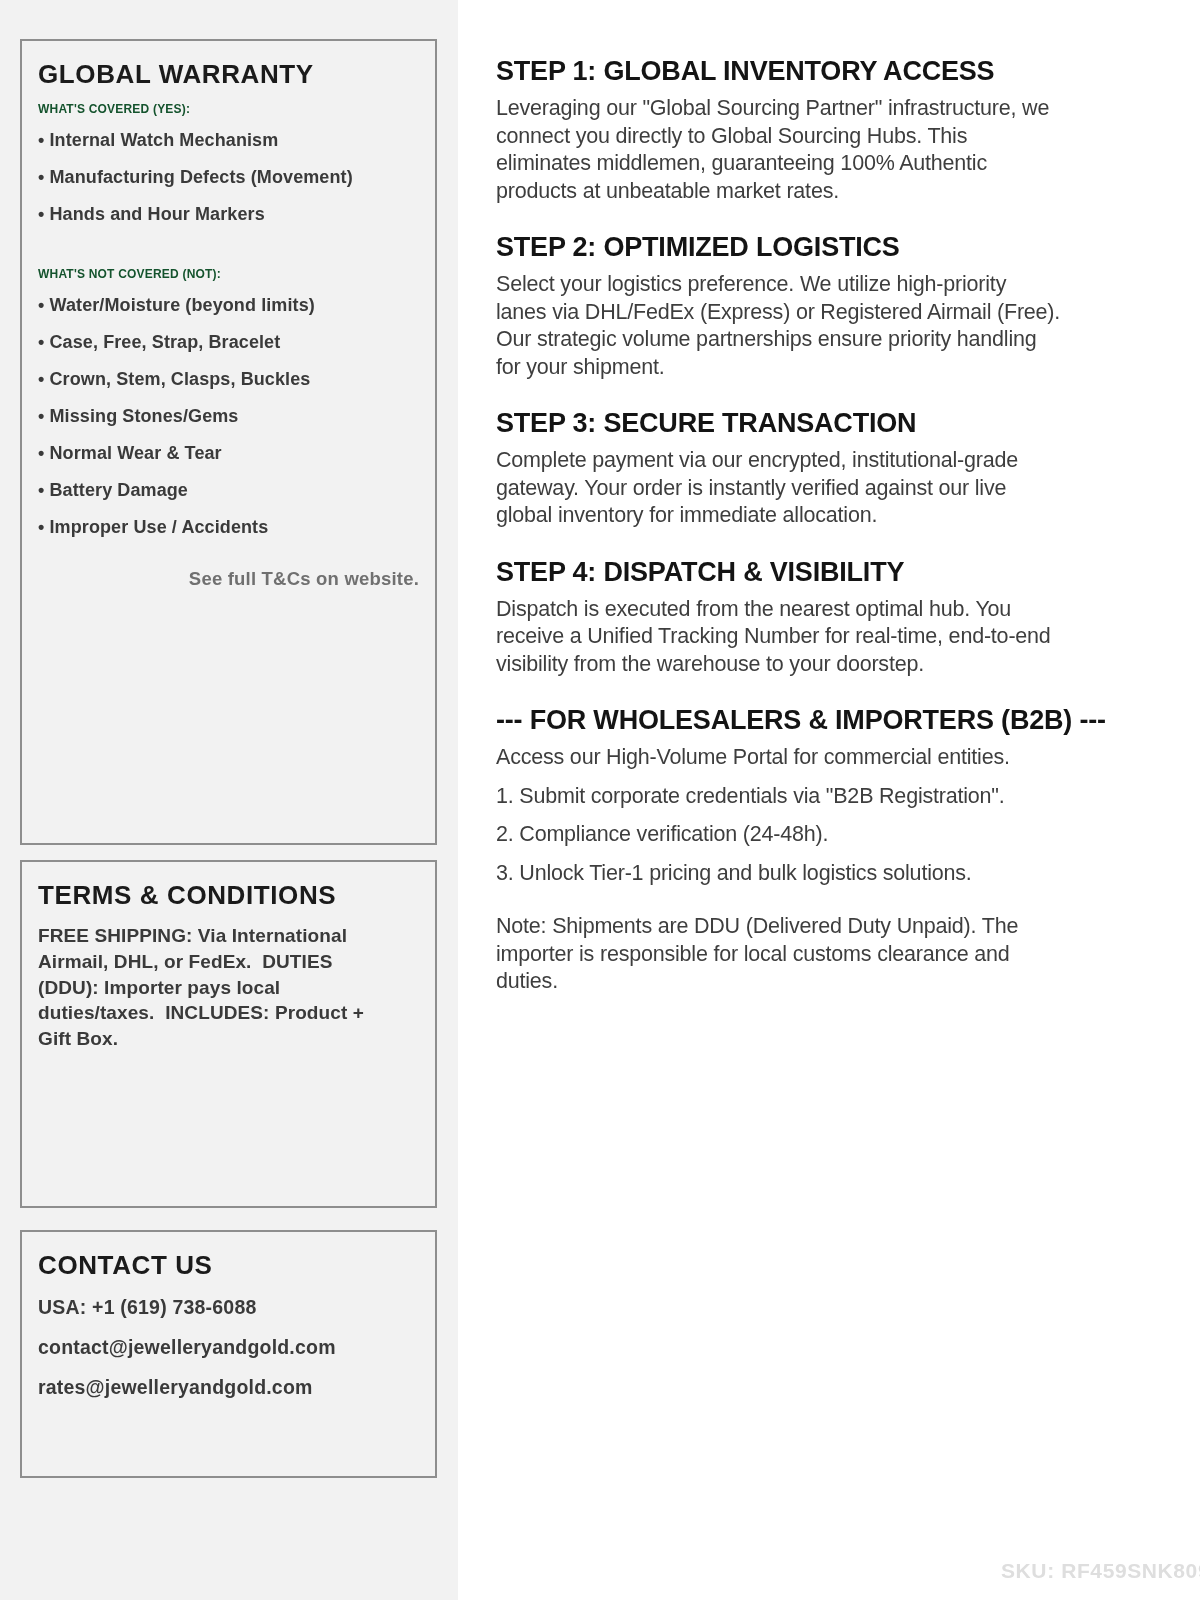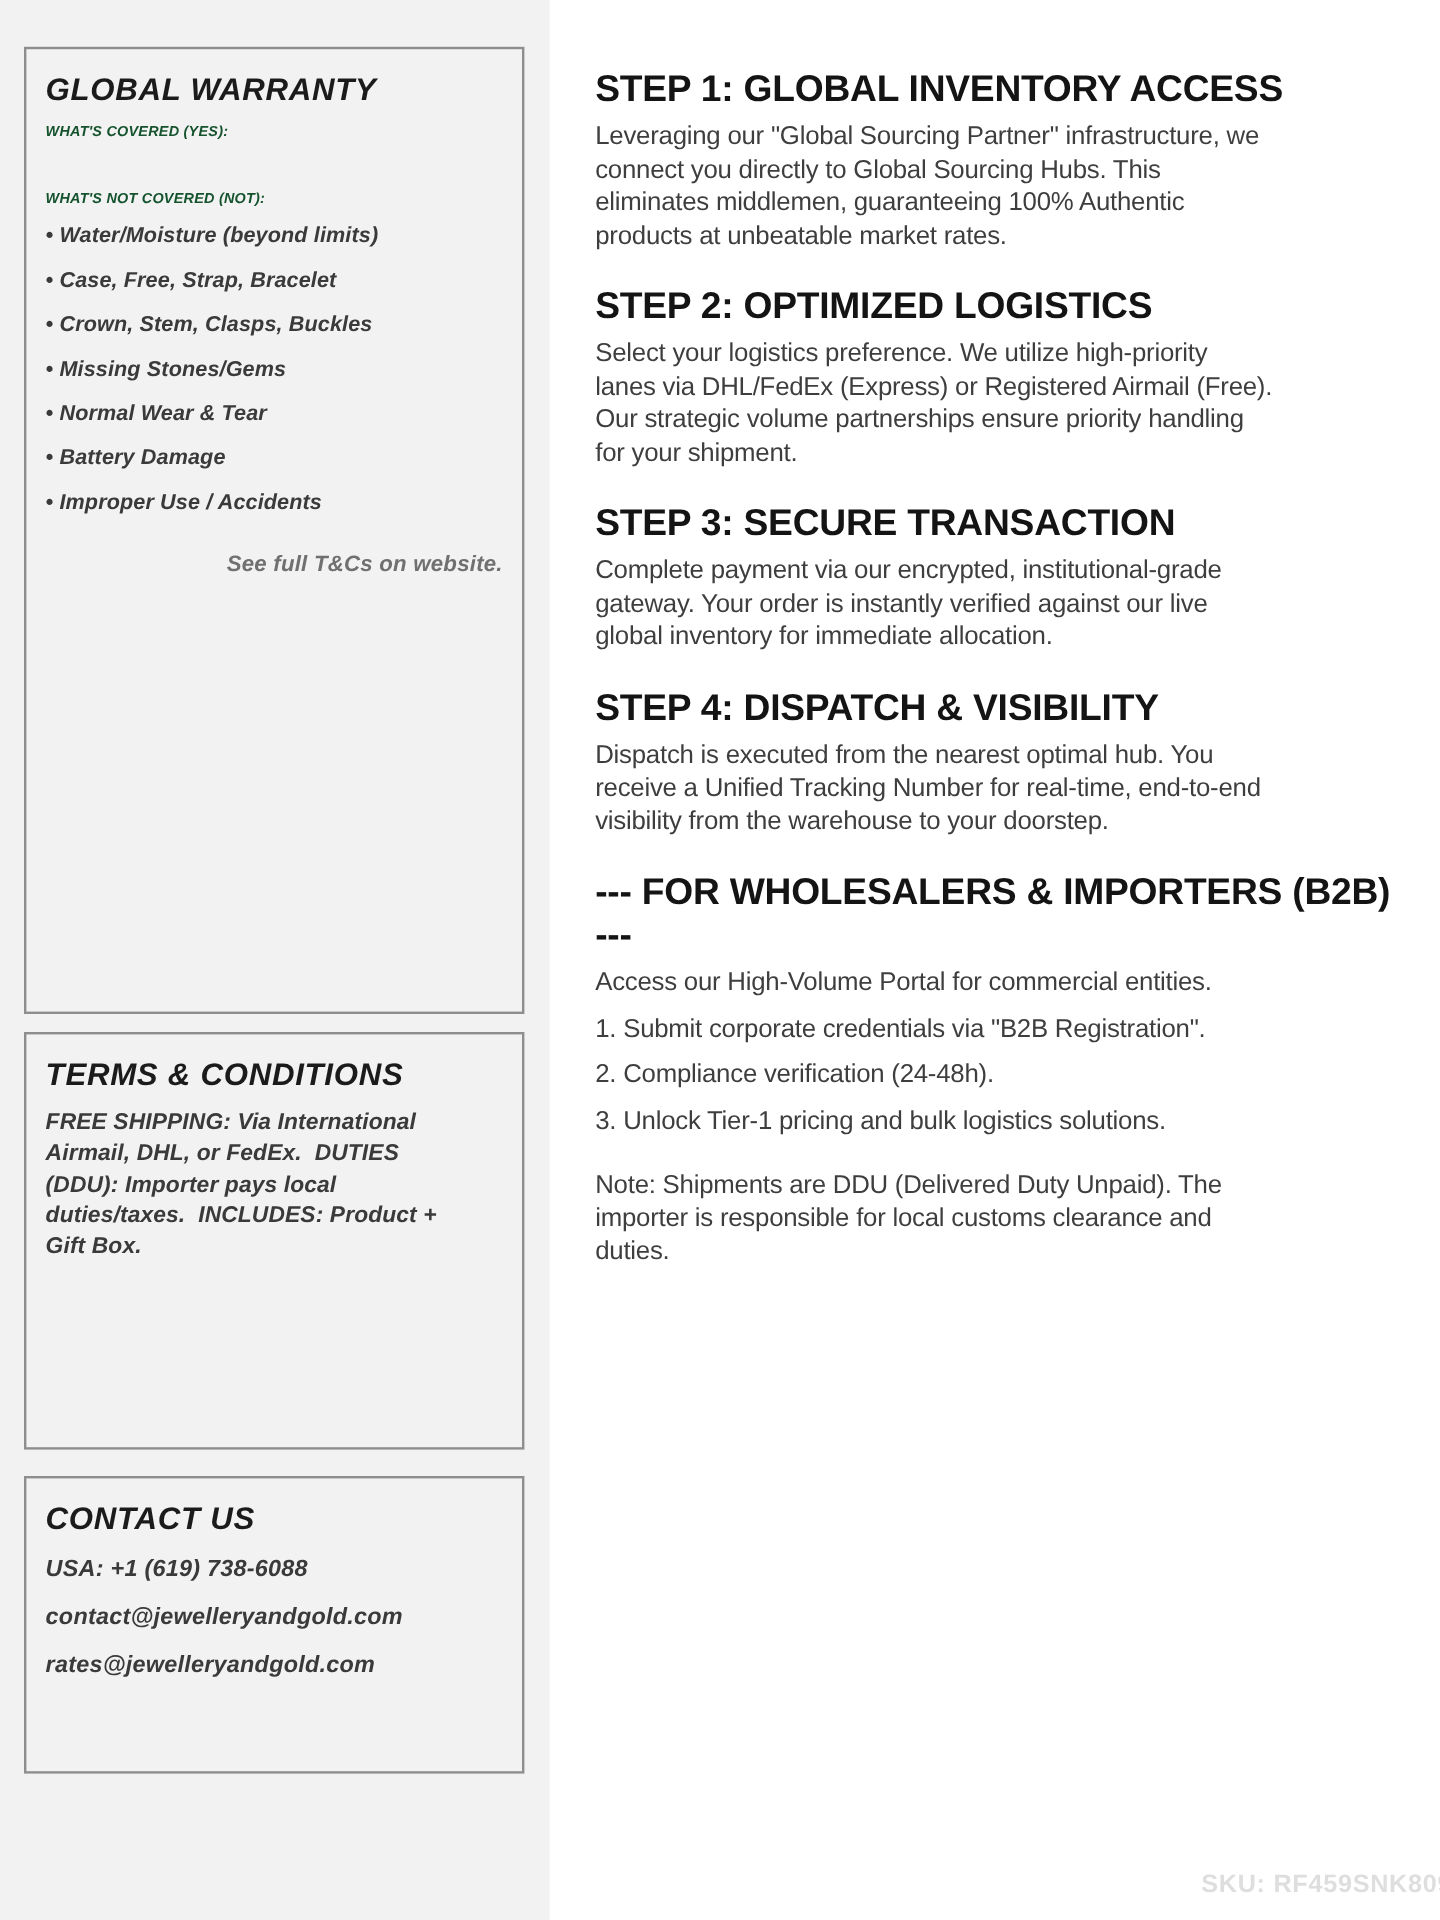--- a/index.html
+++ b/index.html
@@ -12,21 +12,20 @@
   }
   .page { position: relative; width: 1200px; height: 1600px; }
 
   
   .sidebar {
     position: absolute; left: 0; top: 0;
     width: 552px; height: 1600px;
     background: #f2f2f2;
     border-right: 2px solid #dcdcdc;
     box-sizing: border-box;
-    font-style: italic;
   }
   .side-box {
     margin-left: 20px;
     width: 417px;
     border: 2px solid #8e8e8e;
     box-sizing: border-box;
     padding: 18px 16px 0 16px;
   }
   .box-warranty { margin-top: 39px; height: 806px; }
   .box-terms    { margin-top: 15px; height: 348px; }
@@ -89,21 +88,21 @@
   .guide-title {
     margin: 0 0 40px 0;
     text-align: center;
     font-size: 43px; font-weight: 700;
     color: #111111;
     letter-spacing: 0.3px;
     white-space: nowrap;
   }
   .step-heading {
     margin: 27px 0 8px 0;
-    font-size: 31px; font-weight: 700;
+    font-size: 27px; font-weight: 700;
     color: #141414;
     letter-spacing: -0.2px;
   }
   .step-section:first-of-type .step-heading { margin-top: 0; }
   .main p.body {
     margin: 0 0 11px 0;
     font-size: 21.5px;
     font-weight: 500;
     color: #3e3e3e;
     line-height: 1.28;
@@ -125,20 +124,25 @@
 </head>
 <body>
 
 <div class="page">
 
   <div class="sidebar">
 
     <div class="side-box box-warranty">
       <h2 class="side-title">GLOBAL WARRANTY</h2>
       <h3 class="side-subhead">WHAT'S COVERED (YES):</h3>
+      <ul class="side-list">
+        <li>Internal Watch Mechanism</li>
+        <li>Manufacturing Defects (Movement)</li>
+        <li>Hands and Hour Markers</li>
+      </ul>
       <h3 class="side-subhead second">WHAT'S NOT COVERED (NOT):</h3>
       <ul class="side-list">
         <li>Water/Moisture (beyond limits)</li>
         <li>Case, Free, Strap, Bracelet</li>
         <li>Crown, Stem, Clasps, Buckles</li>
         <li>Missing Stones/Gems</li>
         <li>Normal Wear &amp; Tear</li>
         <li>Battery Damage</li>
         <li>Improper Use / Accidents</li>
       </ul>

